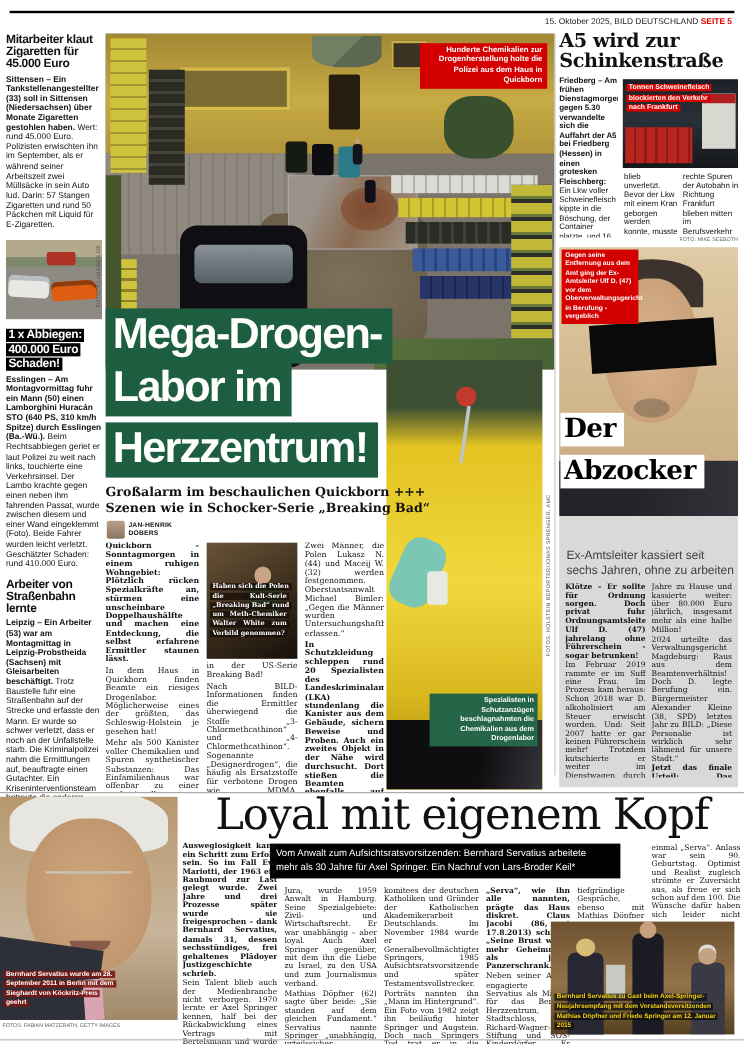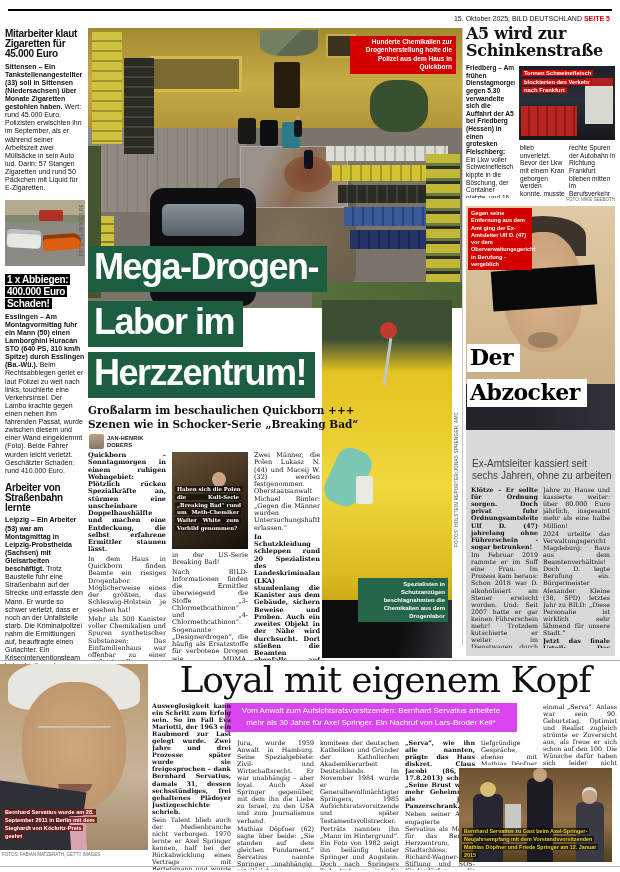--- a/index.html
+++ b/index.html
@@ -55,21 +55,21 @@
   .mp-row5 { position:absolute; left:262px; top:202px; width:106px; height:19px; background:repeating-linear-gradient(90deg,#263366 0 8px,#1b2650 8px 10px); }
   .mp-colR { position:absolute; right:2px; top:126px; width:34px; height:128px; background:repeating-linear-gradient(180deg,#c2b838 0 9px,#6a7a3a 9px 12px,#2e2e28 12px 15px); }
   .mp-grass { position:absolute; right:0; top:254px; width:150px; height:26px; background:linear-gradient(90deg,#57703c,#4a6234); }
   .mp-off1 { position:absolute; left:206px; top:92px; width:8px; height:17px; background:#14141c; border-radius:3px; }
   .mp-off1::before { content:""; position:absolute; left:2px; top:-4px; width:4px; height:4px; border-radius:50%; background:#c8a080; }
   .mp-off2 { position:absolute; left:216px; top:122px; width:9px; height:19px; background:#10101a; border-radius:3px; }
   .mp-cap { position:absolute; right:6px; top:8px; width:106px; background:#d40000; color:#fff; font-weight:bold; font-size:6.5px; line-height:1.3; text-align:right; padding:2px 4px; }
 
   
   .hb { left:88px; background:#1e5e40; color:#fff; font-weight:bold; font-size:36px; letter-spacing:-1.5px; line-height:1; padding:3px 9px 7px 6px; white-space:nowrap; z-index:4; }
-  .hb1 { top:246px; } .hb2 { top:301px; } .hb3 { top:352px; }
+  .hb1 { top:257px; } .hb2 { top:301px; } .hb3 { top:352px; }
   .subtitle { left:88px; top:404px; width:235px; font-family:"DejaVu Serif",serif; font-weight:bold; font-size:10.5px; line-height:1.3; white-space:nowrap; z-index:4; }
   .byline { left:89px; top:434px; width:80px; display:flex; gap:3px; align-items:center; }
   .byline .pic { width:15px; height:15px; background:linear-gradient(180deg,#b8a28c,#8a7560); border-radius:2px; flex:0 0 auto; }
   .byline .nm { font-size:5.6px; font-weight:bold; line-height:1.15; letter-spacing:.2px; }
 
   
   .mcols { left:88px; top:452px; width:232px; height:208px; display:flex; gap:6px; }
   .mcol { font-family:"DejaVu Serif",serif; font-size:6.5px; line-height:1.12; overflow:hidden; text-align:justify; }
   .mcol p { margin-bottom:2px; }
   .mcol .b { font-weight:bold; }
@@ -131,21 +131,21 @@
   .sv-face { position:absolute; left:22px; top:18px; width:104px; height:128px; border-radius:46%; background:radial-gradient(#cfa87e,#bb9068); }
   .sv-glass { position:absolute; left:38px; top:62px; width:72px; height:16px; border-top:2px solid #c9c2b2; }
   .sv-mouth { position:absolute; left:58px; top:120px; width:34px; height:8px; border-radius:0 0 20px 20px; background:#8a5a48; }
   .sv-suit { position:absolute; left:-8px; bottom:-6px; width:90px; height:70px; background:#2e3038; transform:rotate(8deg); }
   .sv-tie { position:absolute; left:70px; bottom:0; width:16px; height:34px; background:#d8a4b2; transform:rotate(-4deg); }
   .sv-cap { position:absolute; left:3px; bottom:10px; width:92px; font-size:5.6px; font-weight:bold; line-height:1.45; color:#fff; }
   .sv-cap span { background:rgba(122,20,16,.85); padding:0 2px; -webkit-box-decoration-break:clone; box-decoration-break:clone; }
   .sv-cred { left:2px; top:852px; font-size:4.5px; color:#666; }
 
   .loyalh { left:152px; top:659px; width:466px; text-align:center; font-family:"DejaVu Serif",serif; font-weight:normal; font-size:36px; letter-spacing:-1px; }
-  .kicker { left:225px; top:703px; width:292px; background:#d946ef; color:#fff; font-size:8px; line-height:1.55; padding:2px 5px;text-align:center; }
+  .kicker { left:225px; top:703px; width:292px; background:#000000; color:#fff; font-size:8px; line-height:1.55; padding:2px 5px; }
   .kicker span { display:block; white-space:nowrap; }
   .bc { position:absolute; font-family:"DejaVu Serif",serif; font-size:6.3px; line-height:1.12; overflow:hidden; text-align:justify; }
   .bc p { margin-bottom:1px; }
   .bc .b { font-weight:bold; }
   .bc1 { left:152px; top:702px; width:79px; height:168px; }
   .bc2 { left:237px; top:739px; width:77px; height:131px; }
   .bc3 { left:320px; top:739px; width:79px; height:131px; }
   .bc4 { left:405px; top:739px; width:70px; height:131px; }
   .bc5 { left:481px; top:739px; width:56px; height:26px; }
   .bc6 { left:543px; top:703px; width:74px; height:62px; }

